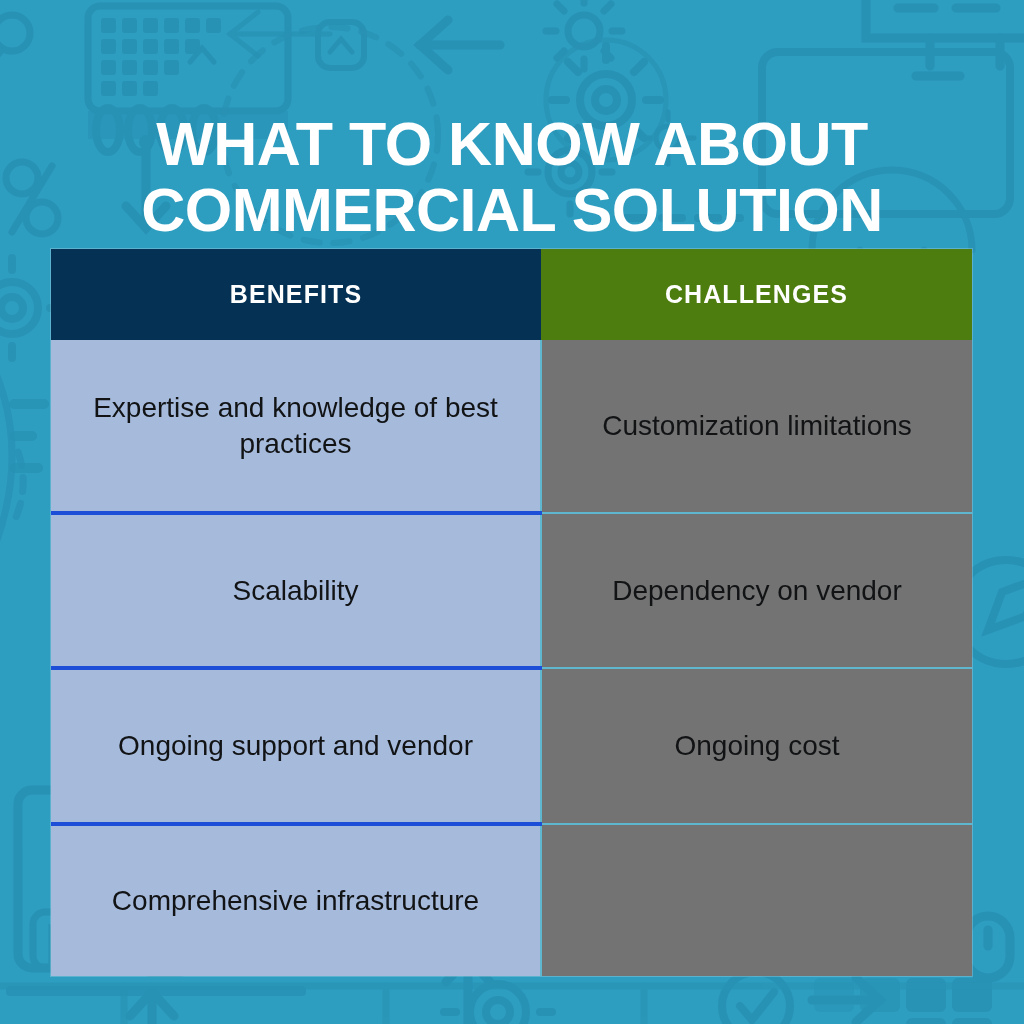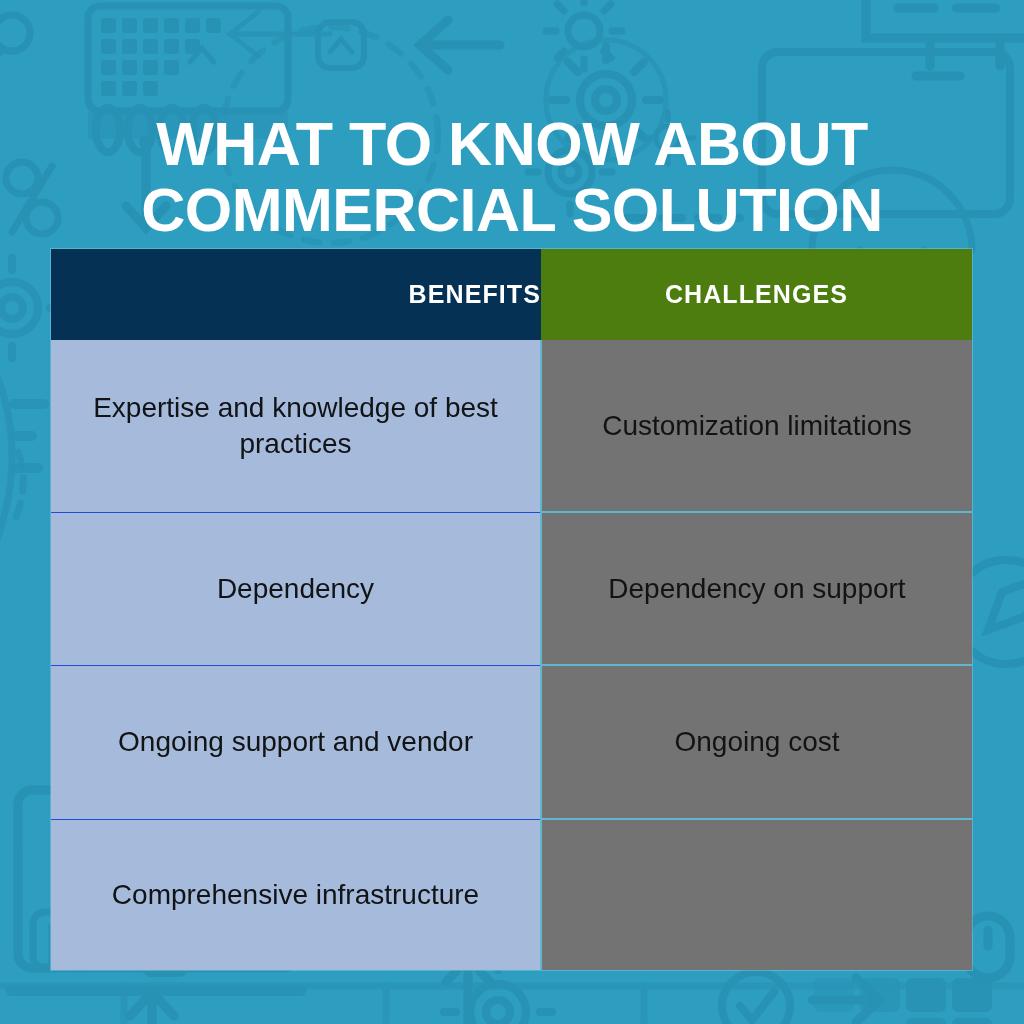--- a/index.html
+++ b/index.html
@@ -67,35 +67,35 @@
     height: 91px;
     color: #ffffff;
     font-size: 25px;
     font-weight: bold;
     letter-spacing: 1.1px;
     text-align: center;
     vertical-align: middle;
     padding: 0;
     text-transform: uppercase;
   }
-  th.head-benefits   { background: #043154; text-align: right; }
+  th.head-benefits   { background: #043154; }
   th.head-challenges { background: #4d7c0f; }
 
   td {
     padding: 0 26px;
     text-align: center;
     vertical-align: middle;
     font-size: 28px;
     line-height: 1.28;
     color: #111315;
     font-weight: 400;
   }
   td.cell-benefits {
     background: #a6badb;
-    border-bottom: 1px solid #1d4ed8;
+    border-bottom: 4px solid #1d4ed8;
     border-right: 2px solid #5fb6cf;
   }
   td.cell-challenges {
     background: #737373;
     border-bottom: 2px solid #5fb6cf;
   }
   tr.table-row:last-child td { border-bottom: none; }
 
   tr.row-0 td { height: 171px; }
   tr.row-1 td { height: 151px; }
@@ -313,22 +313,22 @@
         <th class="head-benefits">BENEFITS</th>
         <th class="head-challenges">CHALLENGES</th>
       </tr>
     </thead>
     <tbody>
       <tr class="table-row row-0">
         <td class="cell-benefits">Expertise and knowledge of best practices</td>
         <td class="cell-challenges">Customization limitations</td>
       </tr>
       <tr class="table-row row-1">
-        <td class="cell-benefits">Dependency</td>
-        <td class="cell-challenges">Dependency on support</td>
+        <td class="cell-benefits">Scalability</td>
+        <td class="cell-challenges">Dependency on vendor</td>
       </tr>
       <tr class="table-row row-2">
         <td class="cell-benefits">Ongoing support and vendor</td>
         <td class="cell-challenges">Ongoing cost</td>
       </tr>
       <tr class="table-row row-3">
         <td class="cell-benefits">Comprehensive infrastructure</td>
         <td class="cell-challenges"></td>
       </tr>
     </tbody>

